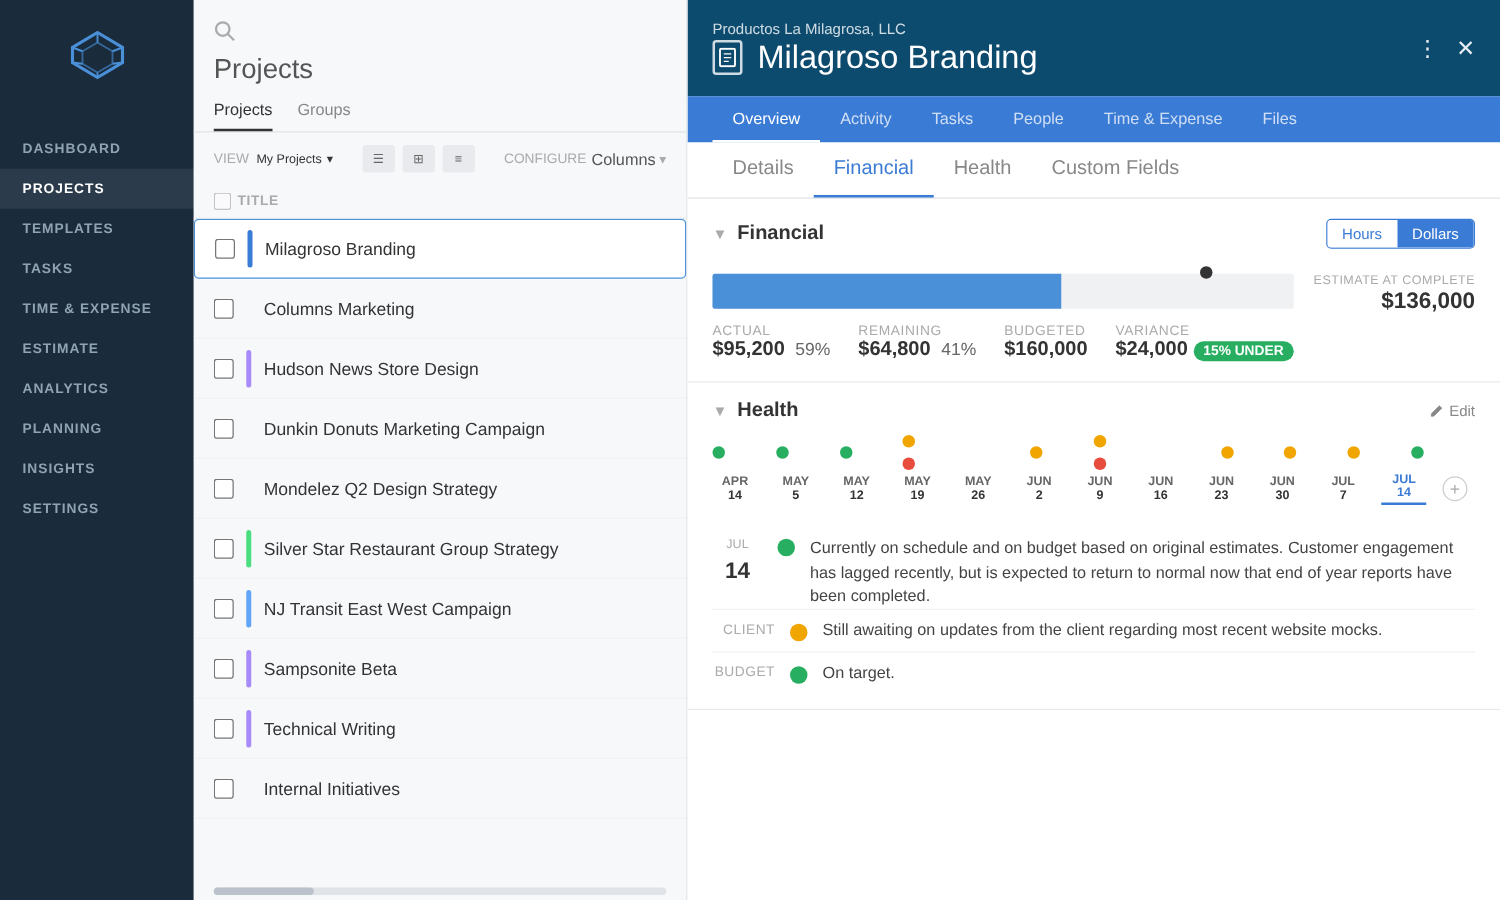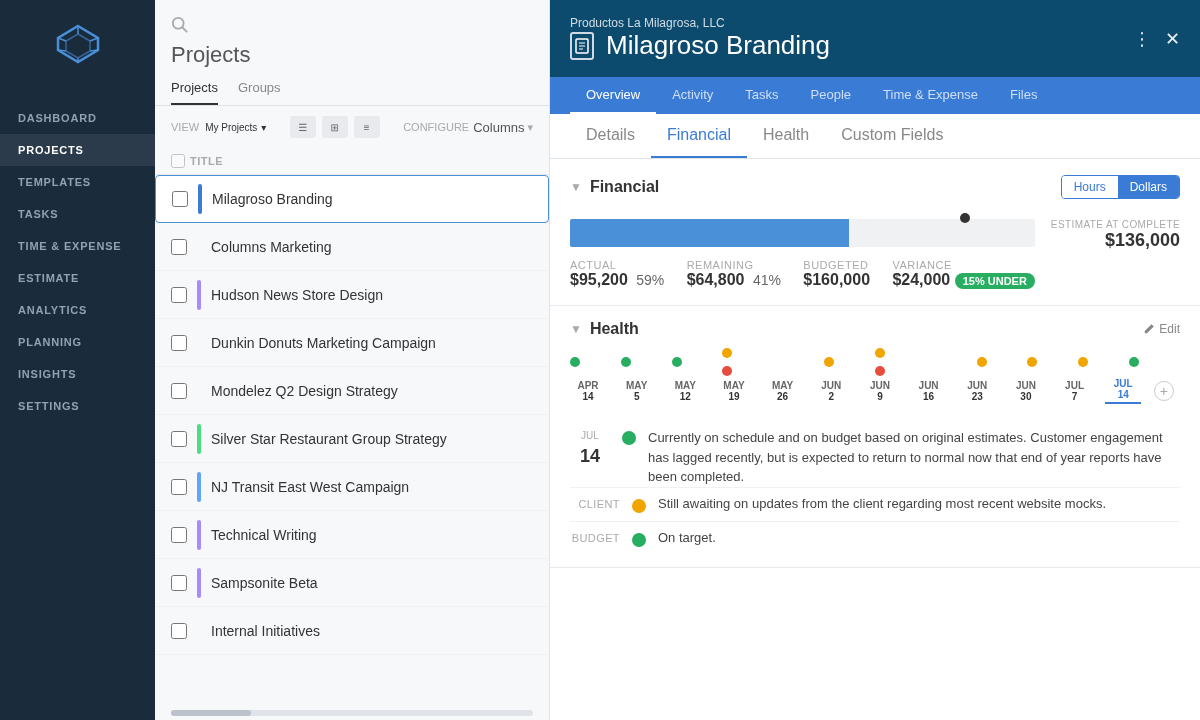--- a/index.html
+++ b/index.html
@@ -446,26 +446,26 @@
       <span class="project-name">Silver Star Restaurant Group Strategy</span>
     </div>
       <div class="project-row">
       <input type="checkbox" class="project-checkbox" style="">
       <div class="project-color-bar" style="background:#60a5fa;"></div>
       <span class="project-name">NJ Transit East West Campaign</span>
     </div>
       <div class="project-row">
       <input type="checkbox" class="project-checkbox" style="">
       <div class="project-color-bar" style="background:#a78bfa;"></div>
+      <span class="project-name">Sampsonite Beta</span>
+    </div>
+      <div class="project-row">
+      <input type="checkbox" class="project-checkbox" style="">
+      <div class="project-color-bar" style="background:#a78bfa;"></div>
       <span class="project-name">Technical Writing</span>
-    </div>
-      <div class="project-row">
-      <input type="checkbox" class="project-checkbox" style="">
-      <div class="project-color-bar" style="background:#a78bfa;"></div>
-      <span class="project-name">Sampsonite Beta</span>
     </div>
       <div class="project-row">
       <input type="checkbox" class="project-checkbox" style="">
       <div class="project-color-bar" style="background:transparent;"></div>
       <span class="project-name">Internal Initiatives</span>
     </div>
     </div>
   <div class="scrollbar-track">
     <div class="scrollbar-thumb"></div>
   </div>

